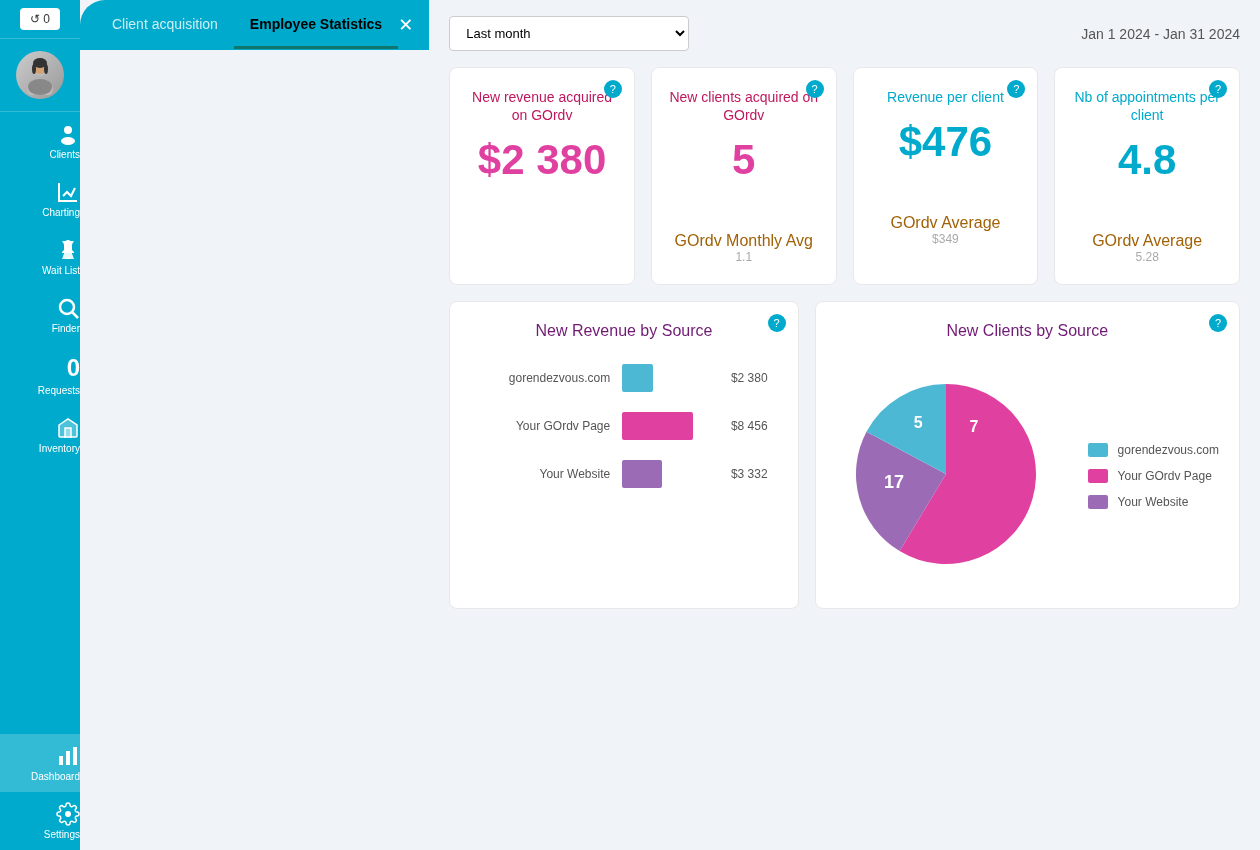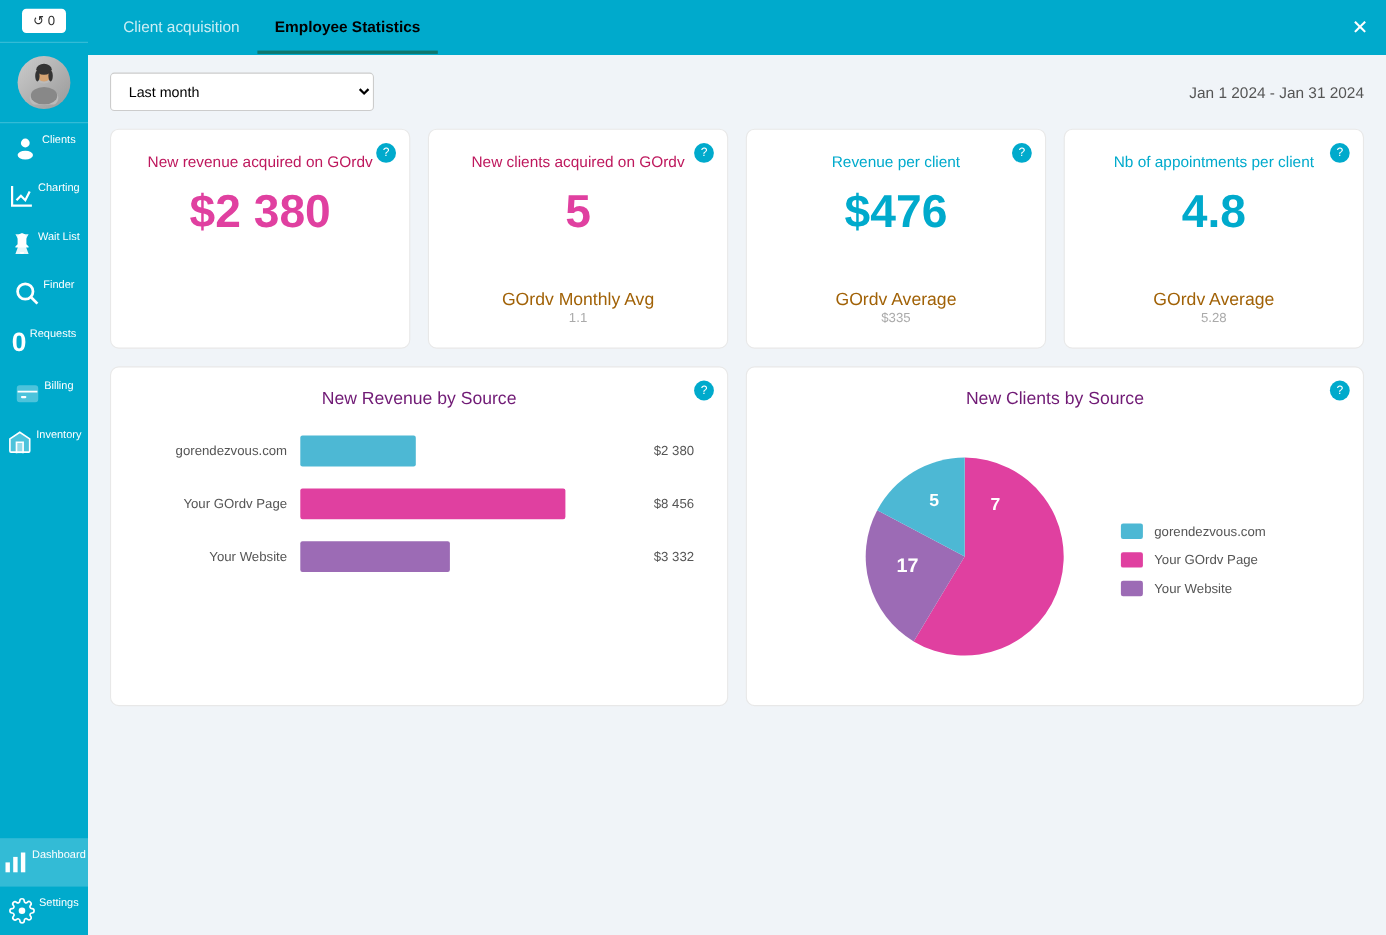--- a/index.html
+++ b/index.html
@@ -52,22 +52,22 @@
       background: linear-gradient(135deg, #ccc 0%, #999 100%);
       display: flex;
       align-items: center;
       justify-content: center;
       font-size: 20px;
       color: white;
     }
     .sidebar-item {
       width: 100%;
       display: flex;
-      flex-direction: row;
-      align-items: flex-start;
+      flex-direction: column;
+      align-items: flex-end;
       justify-content: center;
       padding: 10px 0;
       cursor: pointer;
       color: white;
       font-size: 11px;
       gap: 3px;
     }
     .sidebar-item.active {
       background: rgba(255,255,255,0.2);
     }
@@ -82,23 +82,23 @@
     .requests-badge {
       font-size: 24px;
       font-weight: bold;
       color: white;
     }
 
     
     .main {
       flex: 1;
       display: flex;
-      flex-direction: column;
       background: #f0f4f8;
       overflow: hidden;
+      border-radius: 25px;
     }
 
     
     .header-tabs {
       background: #00aacc;
       display: flex;
       align-items: center;
       padding: 0 16px;
       height: 50px;
       flex-shrink: 0;
@@ -353,29 +353,20 @@
       <line x1="16.5" y1="16.5" x2="22" y2="22"></line>
     </svg>
     <span class="sidebar-label">Finder</span>
   </div>
 
   <div class="sidebar-item">
     <span class="requests-badge">0</span>
     <span class="sidebar-label">Requests</span>
   </div>
 
-  <div class="sidebar-item">
-    <svg width="24" height="24" viewBox="0 0 24 24" fill="white">
-      <rect x="3" y="5" width="18" height="14" rx="2" fill="white" opacity="0.3" stroke="white" stroke-width="1.5"></rect>
-      <line x1="3" y1="10" x2="21" y2="10" stroke="white" stroke-width="1.5"></line>
-      <rect x="6" y="14" width="5" height="2" rx="1" fill="white"></rect>
-      <text x="162.03169959603804" y="124.44653028057792" fill="white" font-size="7" font-weight="bold" text-anchor="middle" dominant-baseline="middle">$</text>
-    </svg>
-    <span class="sidebar-label">Billing</span>
-  </div>
 
   <div class="sidebar-item">
     <svg width="24" height="24" viewBox="0 0 24 24" fill="white">
       <path d="M3 9l9-6 9 6v11a1 1 0 01-1 1H4a1 1 0 01-1-1V9z" stroke="white" stroke-width="1.5" fill="rgba(255,255,255,0.3)"></path>
       <polyline points="9,22 9,12 15,12 15,22" stroke="white" stroke-width="1.5" fill="rgba(255,255,255,0.4)"></polyline>
 
     </svg>
     <span class="sidebar-label">Inventory</span>
   </div>
 
@@ -435,21 +426,21 @@
         <div class="kpi-value">5</div>
         <div class="kpi-sub">GOrdv Monthly Avg</div>
         <div class="kpi-sub-value">1.1</div>
       </div>
 
       <div class="kpi-card">
         <div class="help-icon">?</div>
         <div class="kpi-title blue">Revenue per client</div>
         <div class="kpi-value blue">$476</div>
         <div class="kpi-sub">GOrdv Average</div>
-        <div class="kpi-sub-value">$335</div>
+        <div class="kpi-sub-value">$349</div>
       </div>
 
       <div class="kpi-card">
         <div class="help-icon">?</div>
         <div class="kpi-title blue">Nb of appointments per client</div>
         <div class="kpi-value blue">4.8</div>
         <div class="kpi-sub">GOrdv Average</div>
         <div class="kpi-sub-value">5.28</div>
       </div>
     </div>

